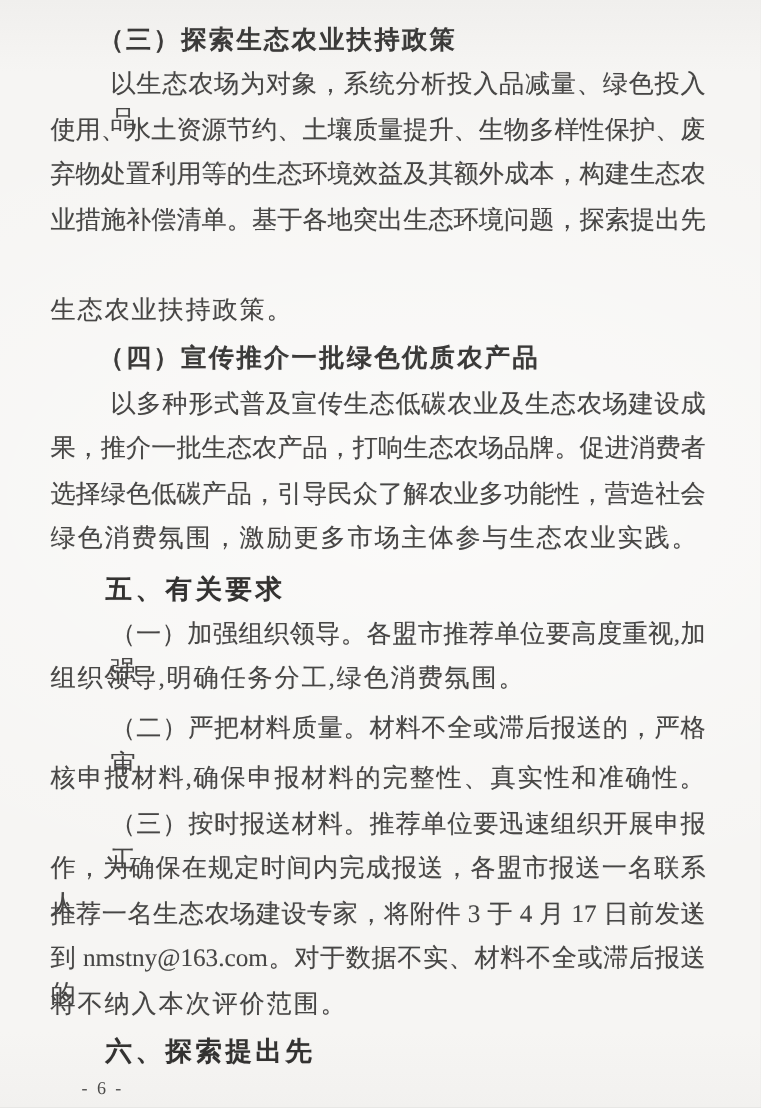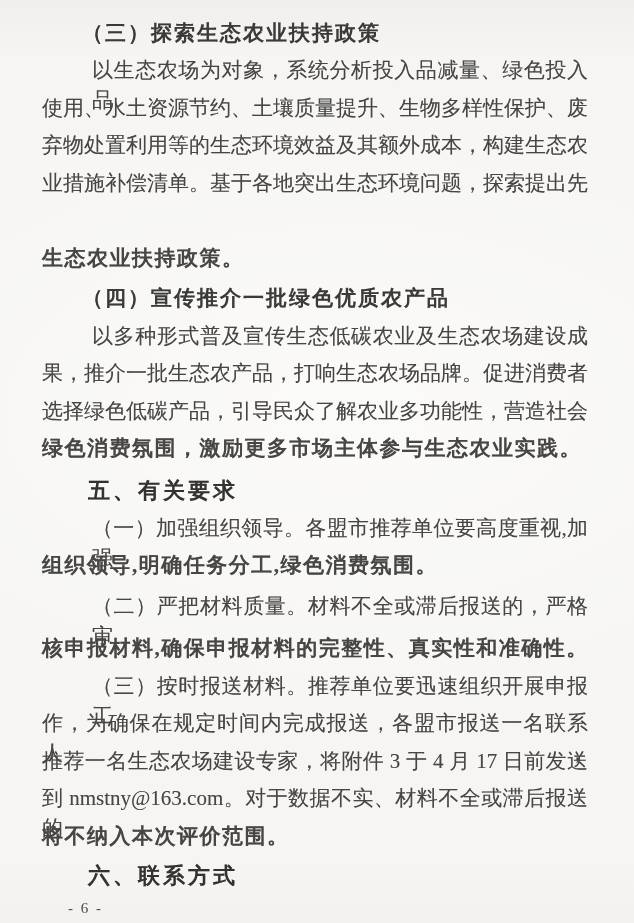--- a/index.html
+++ b/index.html
@@ -23,21 +23,21 @@
     font-size:21px;
     color:#474645;
     white-space:nowrap;
     text-shadow:0 0 0.6px rgba(70,70,70,0.35);
   }
   .jf{ 
     white-space:normal;
     text-align:justify;
     text-align-last:justify;
   }
-  .ls{letter-spacing:1.5px;font-weight:bold;} 
+  .ls{letter-spacing:1.5px;} 
   .ind-p{padding-left:50px;}  
   .ind-h{padding-left:40px;}  
   .h-kai{
     font-weight:bold;
     color:#3b3a39;
     letter-spacing:2px;
   }
   .h-sans{
     font-family:"Liberation Sans","DejaVu Sans",sans-serif;
     font-weight:bold;
@@ -81,17 +81,17 @@
 
   <div class="ln ind-p jf" style="top:591px">（二）严把材料质量。材料不全或滞后报送的，严格审</div>
   <div class="ln ls" style="top:633px">核申报材料,确保申报材料的完整性、真实性和准确性。</div>
 
   <div class="ln ind-p jf" style="top:671px">（三）按时报送材料。推荐单位要迅速组织开展申报工</div>
   <div class="ln jf" style="top:708px">作，为确保在规定时间内完成报送，各盟市报送一名联系人，</div>
   <div class="ln jf" style="top:746px">推荐一名生态农场建设专家，将附件 3 于 4 月 17 日前发送</div>
   <div class="ln jf" style="top:783px">到 nmstny@163.com。对于数据不实、材料不全或滞后报送的</div>
   <div class="ln ls" style="top:821px">将不纳入本次评价范围。</div>
 
-  <div class="ln h-sans" style="top:861px">六、联系方式</div>
+  <div class="ln h-sans" style="top:861px">六、探索提出先</div>
 
   <div class="pgnum">- 6 -</div>
 
 </div>
 
 </body></html>

